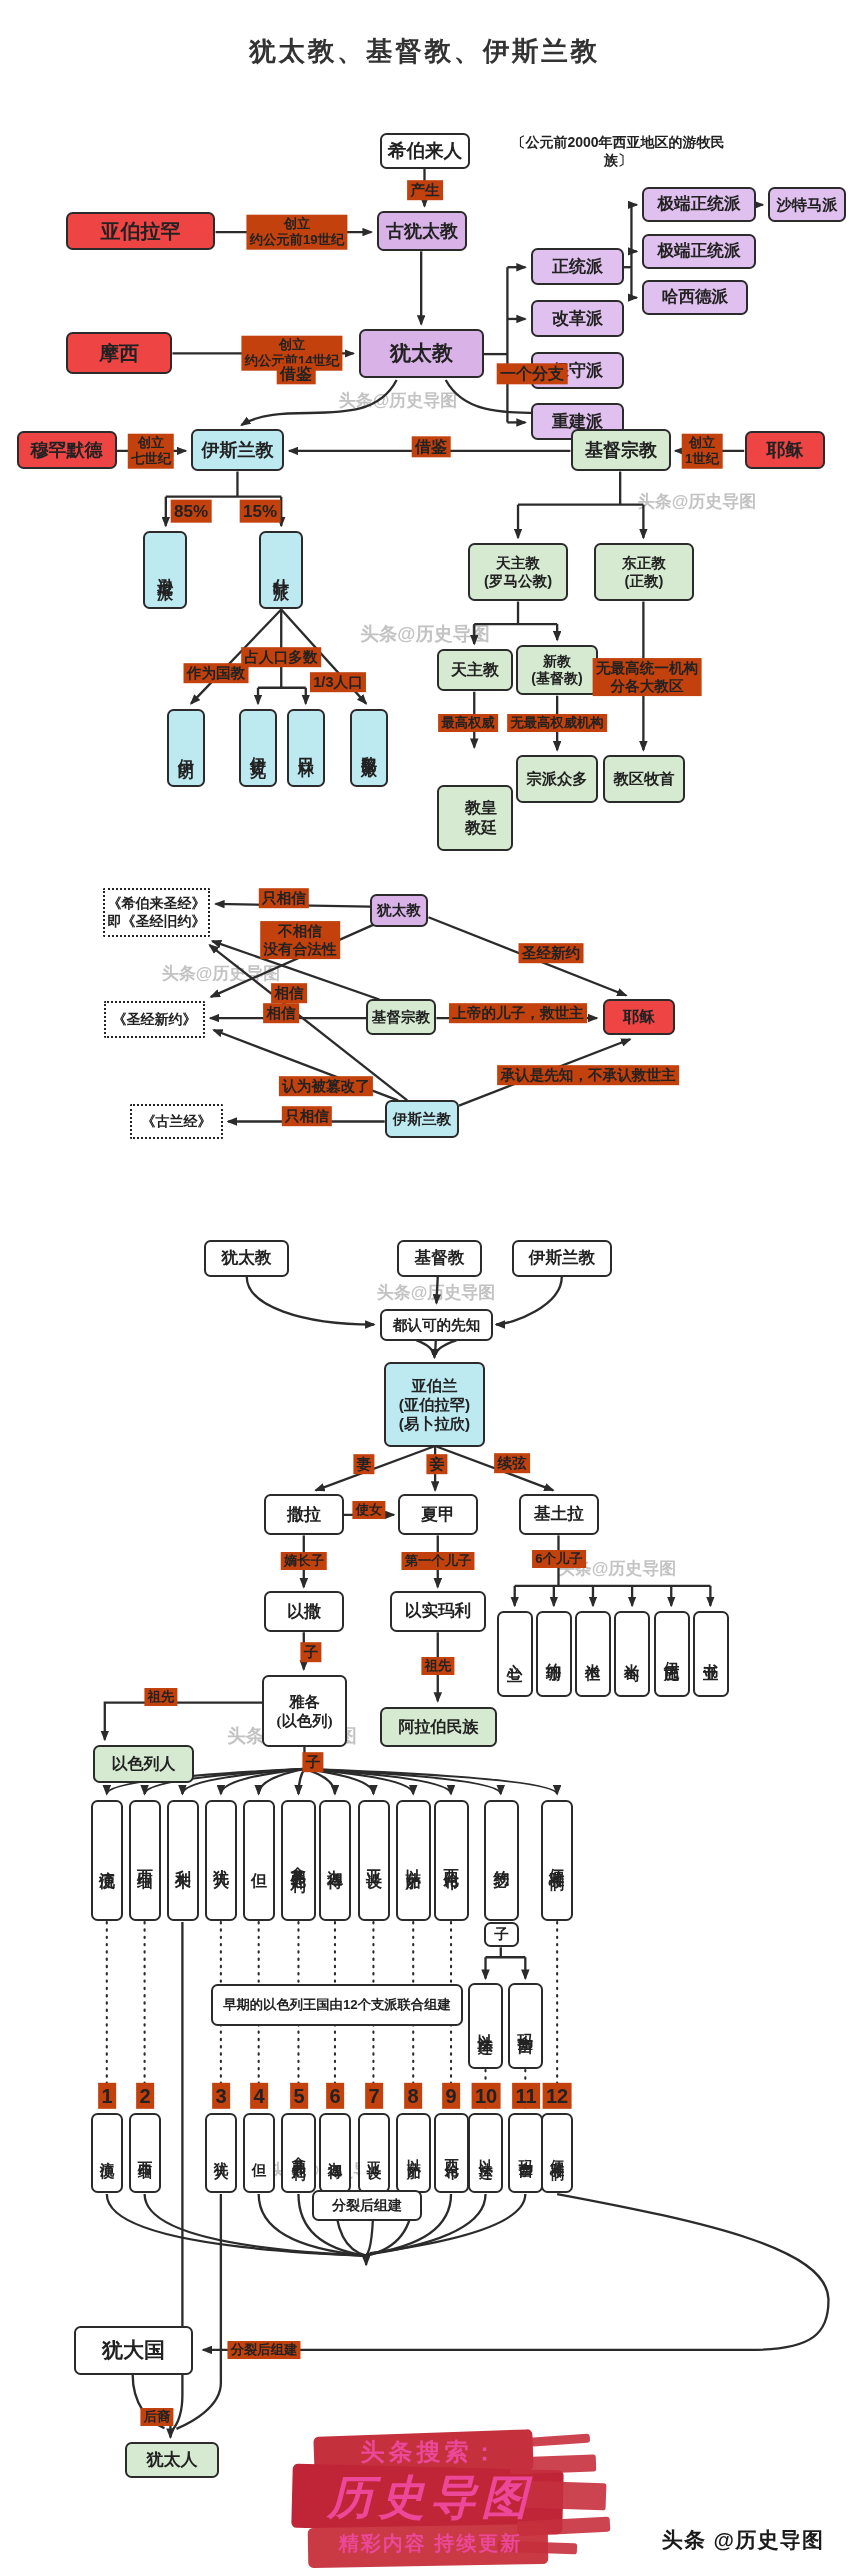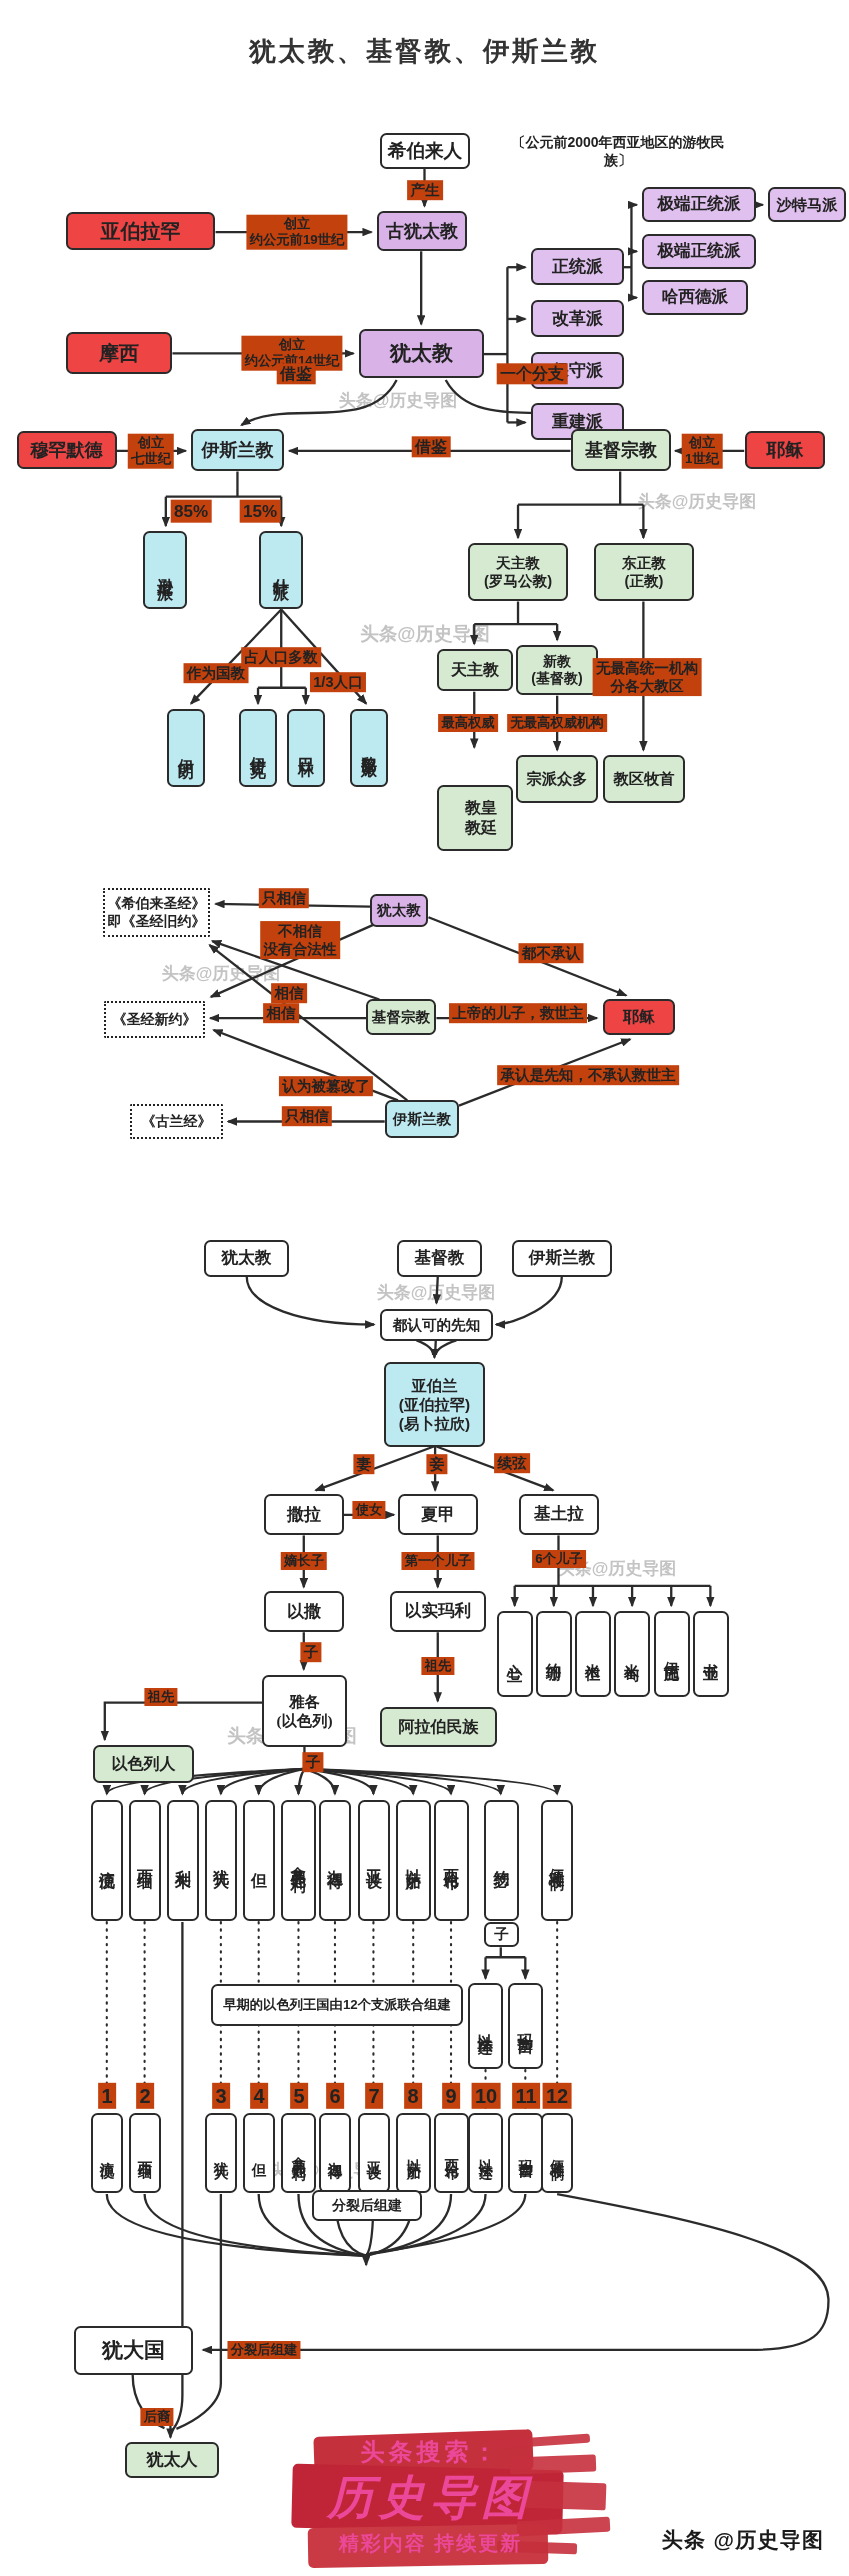--- a/index.html
+++ b/index.html
@@ -312,21 +312,21 @@
     <div class="lbl bg" style="left: 557px; top: 723px; font-size: 13.3px;">无最高权威机构</div>
     <div class="lbl bg" style="left: 647px; top: 677px; font-size: 14.6px;">无最高统一机构
 分各大教区</div>
     <div class="lbl bg" style="left: 284px; top: 898px; font-size: 14.6px;">只相信</div>
     <div class="lbl bg" style="left: 300px; top: 940px; font-size: 14.6px;">不相信
 没有合法性</div>
     <div class="lbl bg" style="left: 289px; top: 993px; font-size: 14.6px;">相信</div>
     <div class="lbl bg" style="left: 281px; top: 1013px; font-size: 14.6px;">相信</div>
     <div class="lbl bg" style="left: 326px; top: 1086px; font-size: 14.6px;">认为被篡改了</div>
     <div class="lbl bg" style="left: 307px; top: 1116px; font-size: 14.6px;">只相信</div>
-    <div class="lbl bg" style="left: 551px; top: 953px; font-size: 14.6px;">都不承认</div>
+    <div class="lbl bg" style="left: 551px; top: 953px; font-size: 14.6px;">圣经新约</div>
     <div class="lbl bg" style="left: 518px; top: 1013px; font-size: 14.6px;">上帝的儿子，救世主</div>
     <div class="lbl bg" style="left: 588px; top: 1075px; font-size: 14.6px;">承认是先知，不承认救世主</div>
     <div class="lbl bg" style="left: 364px; top: 1464px; font-size: 14.6px;">妻</div>
     <div class="lbl bg" style="left: 437px; top: 1464px; font-size: 14.6px;">妾</div>
     <div class="lbl bg" style="left: 512px; top: 1463px; font-size: 14.6px;">续弦</div>
     <div class="lbl bg" style="left: 369px; top: 1510px; font-size: 13.3px;">使女</div>
     <div class="lbl bg" style="left: 304px; top: 1561px; font-size: 13.3px;">嫡长子</div>
     <div class="lbl bg" style="left: 438px; top: 1561px; font-size: 13.3px;">第一个儿子</div>
     <div class="lbl bg" style="left: 559px; top: 1559px; font-size: 13.3px;">6个儿子</div>
     <div class="lbl bg" style="left: 311px; top: 1652px; font-size: 14.6px;">子</div>

